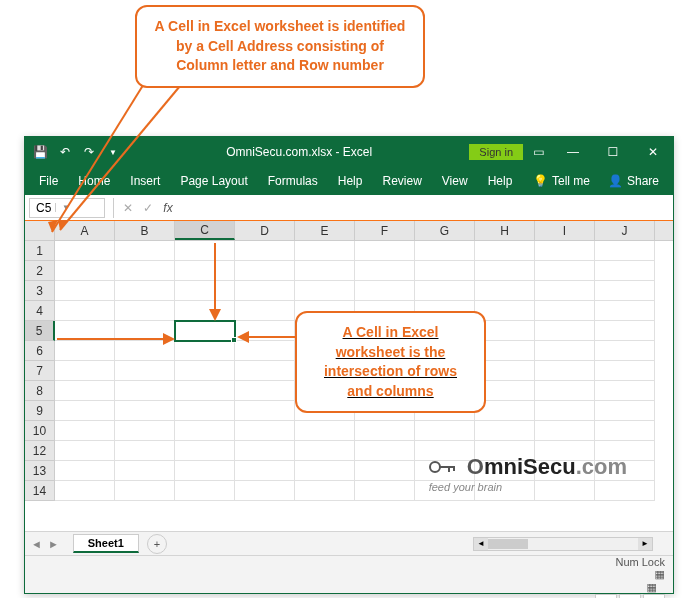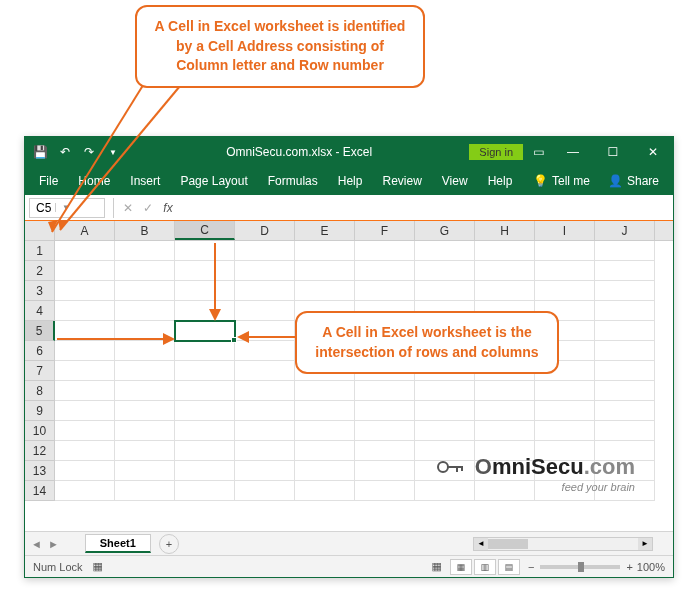--- a/index.html
+++ b/index.html
@@ -45,47 +45,47 @@
 .colh.sel { background: #d2d2d2; border-bottom: 2px solid #0e6b3c; }
 .rows { flex: 1; overflow: hidden; }
 .row { display: flex; height: 20px; }
 .rowh { width: 30px; border-right: 1px solid #ccc; border-bottom: 1px solid #ccc; background: #e6e6e6; text-align: center; font-size: 12px; color: #333; display: flex; align-items: center; justify-content: center; }
 .rowh.sel { background: #d2d2d2; border-right: 2px solid #0e6b3c; }
 .cell { width: 60px; border-right: 1px solid #e0e0e0; border-bottom: 1px solid #e0e0e0; position: relative; }
 .cell.active { outline: 2px solid #0e6b3c; outline-offset: -1px; z-index: 5; }
 .fill-handle { position: absolute; right: -3px; bottom: -3px; width: 6px; height: 6px; background: #0e6b3c; border: 1px solid #fff; z-index: 6; }
 
 
-.mid-callout { position: absolute; top: 90px; left: 270px; width: 264px; z-index: 50; }
+.mid-callout { position: absolute; top: 90px; left: 270px; width: 191px; z-index: 50; text-decoration: underline; }
 
 
 .orange-arrow-v { position: absolute; left: 180px; top: 22px; z-index: 40; }
 .orange-arrow-h { position: absolute; left: 32px; top: 108px; z-index: 40; }
 
 
-.logo { position: absolute; right: 38px; bottom: 38px; text-align: right; z-index: 20; }
+.logo { position: absolute; right: 46px; bottom: 38px; z-index: 20; }
 .logo-main { font-size: 22px; font-weight: bold; }
 .logo-o { color: #555; }
 .logo-text { color: #222; }
 .logo-com { color: #888; }
 .logo-sub { font-size: 11px; color: #888; font-style: italic; }
 .logo-key { display: inline-block; margin-right: 4px; vertical-align: middle; }
 
 
 .sheet-tabs { height: 24px; background: #f3f3f3; border-top: 1px solid #d4d4d4; display: flex; align-items: center; font-size: 11px; }
 .sheet-nav { display: flex; padding: 0 6px; color: #888; gap: 6px; }
-.sheet-tab { background: #fff; border: 1px solid #ccc; border-bottom: 2px solid #0e6b3c; padding: 2px 14px; font-weight: bold; margin-left: 20px; }
+.sheet-tab { background: #fff; border: 1px solid #ccc; border-bottom: 2px solid #0e6b3c; padding: 2px 14px; font-weight: bold; margin-left: 8px; }
 .sheet-add { width: 20px; height: 20px; border: 1px solid #ccc; border-radius: 50%; display: flex; align-items: center; justify-content: center; margin-left: 8px; color: #555; }
 .sheet-spacer { flex: 1; }
 .hscroll { width: 180px; height: 14px; border: 1px solid #ccc; background: #f0f0f0; margin-right: 20px; position: relative; }
 .hscroll-thumb { position: absolute; left: 14px; top: 1px; width: 40px; height: 10px; background: #ccc; }
 .hscroll-btn { position: absolute; top: 0; width: 14px; height: 12px; background: #e0e0e0; text-align: center; font-size: 8px; line-height: 12px; }
 
 
-.statusbar { height: 22px; background: #f3f3f3; border-top: 1px solid #d4d4d4; display: flex; align-items: center; font-size: 11px; padding: 0 8px; color: #555; }
+.statusbar { height: 38px; background: #f3f3f3; border-top: 1px solid #d4d4d4; display: flex; align-items: flex-end; font-size: 11px; padding: 0 8px; color: #555; flex-direction: column; }
 .status-spacer { flex: 1; }
 .view-btns { display: flex; gap: 2px; }
 .view-btn { width: 22px; height: 16px; border: 1px solid #ccc; background: #fff; display: flex; align-items: center; justify-content: center; font-size: 9px; }
 .zoom-slider { width: 80px; height: 4px; background: #ccc; margin: 0 6px; position: relative; }
 .zoom-thumb { position: absolute; left: 38px; top: -3px; width: 6px; height: 10px; background: #888; }
 .zoom-label { margin-left: 4px; }
 </style>
 </head>
 <body>
 

